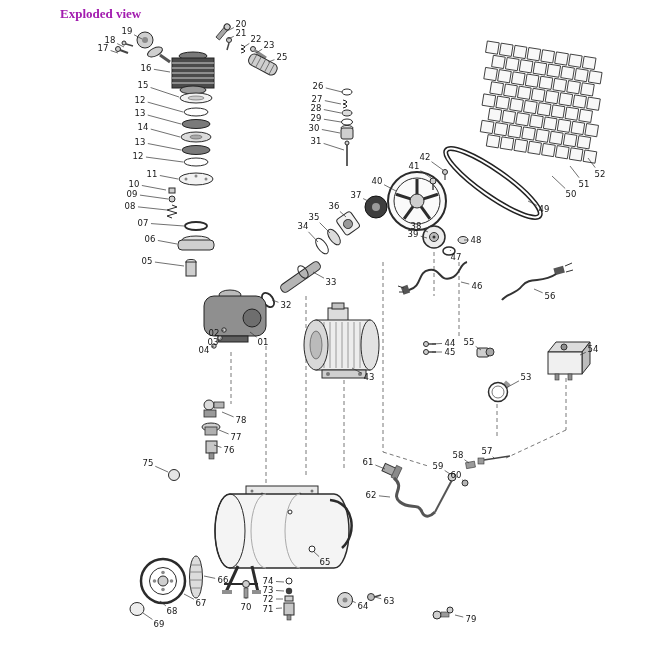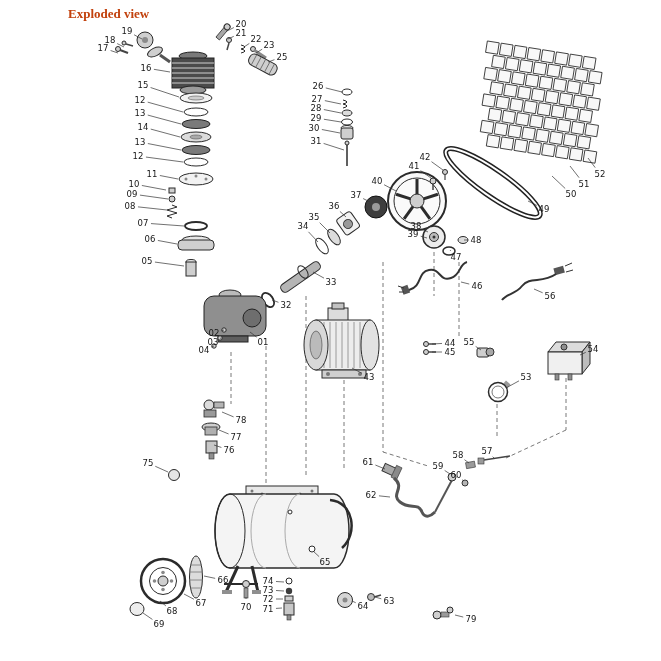--- a/index.html
+++ b/index.html
@@ -1,19 +1,19 @@
 <!DOCTYPE html>
 <html><head>
 <meta charset="utf-8">
 <style>
   html,body{margin:0;padding:0;background:#fff;}
   .stage{position:relative;width:661px;height:661px;background:#ffffff;overflow:hidden;
          font-family:"Liberation Sans",sans-serif;}
-  .title{position:absolute;left:68px;top:6px;font-family:"Liberation Serif",serif;
-         font-weight:bold;font-size:13px;color:#c2410c;}
+  .title{position:absolute;left:60px;top:6px;font-family:"Liberation Serif",serif;
+         font-weight:bold;font-size:13px;color:#a21caf;}
   svg{position:absolute;left:0;top:0;}
   .part-label{font-family:"DejaVu Sans",sans-serif;font-size:8.5px;fill:#161616;
               text-anchor:middle;dominant-baseline:middle;}
   .ln{stroke:#2b2b2b;stroke-width:1;fill:none;}
   .fillL{fill:#f2f2f2;stroke:#2b2b2b;}
   .fillM{fill:#cfcfcf;stroke:#2b2b2b;}
   .dash{stroke:#555;stroke-width:0.8;fill:none;stroke-dasharray:4 3;}
   .leader{stroke:#333;stroke-width:0.7;}
 </style>
 </head>

